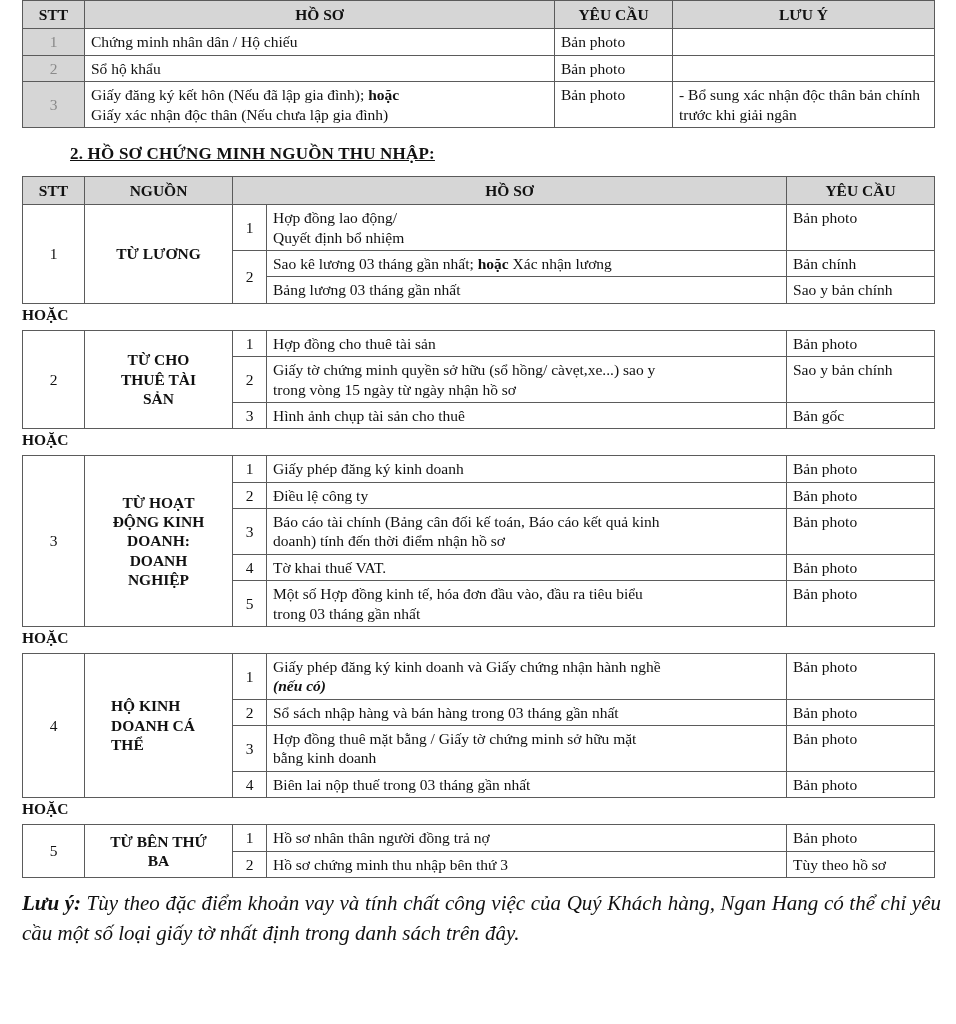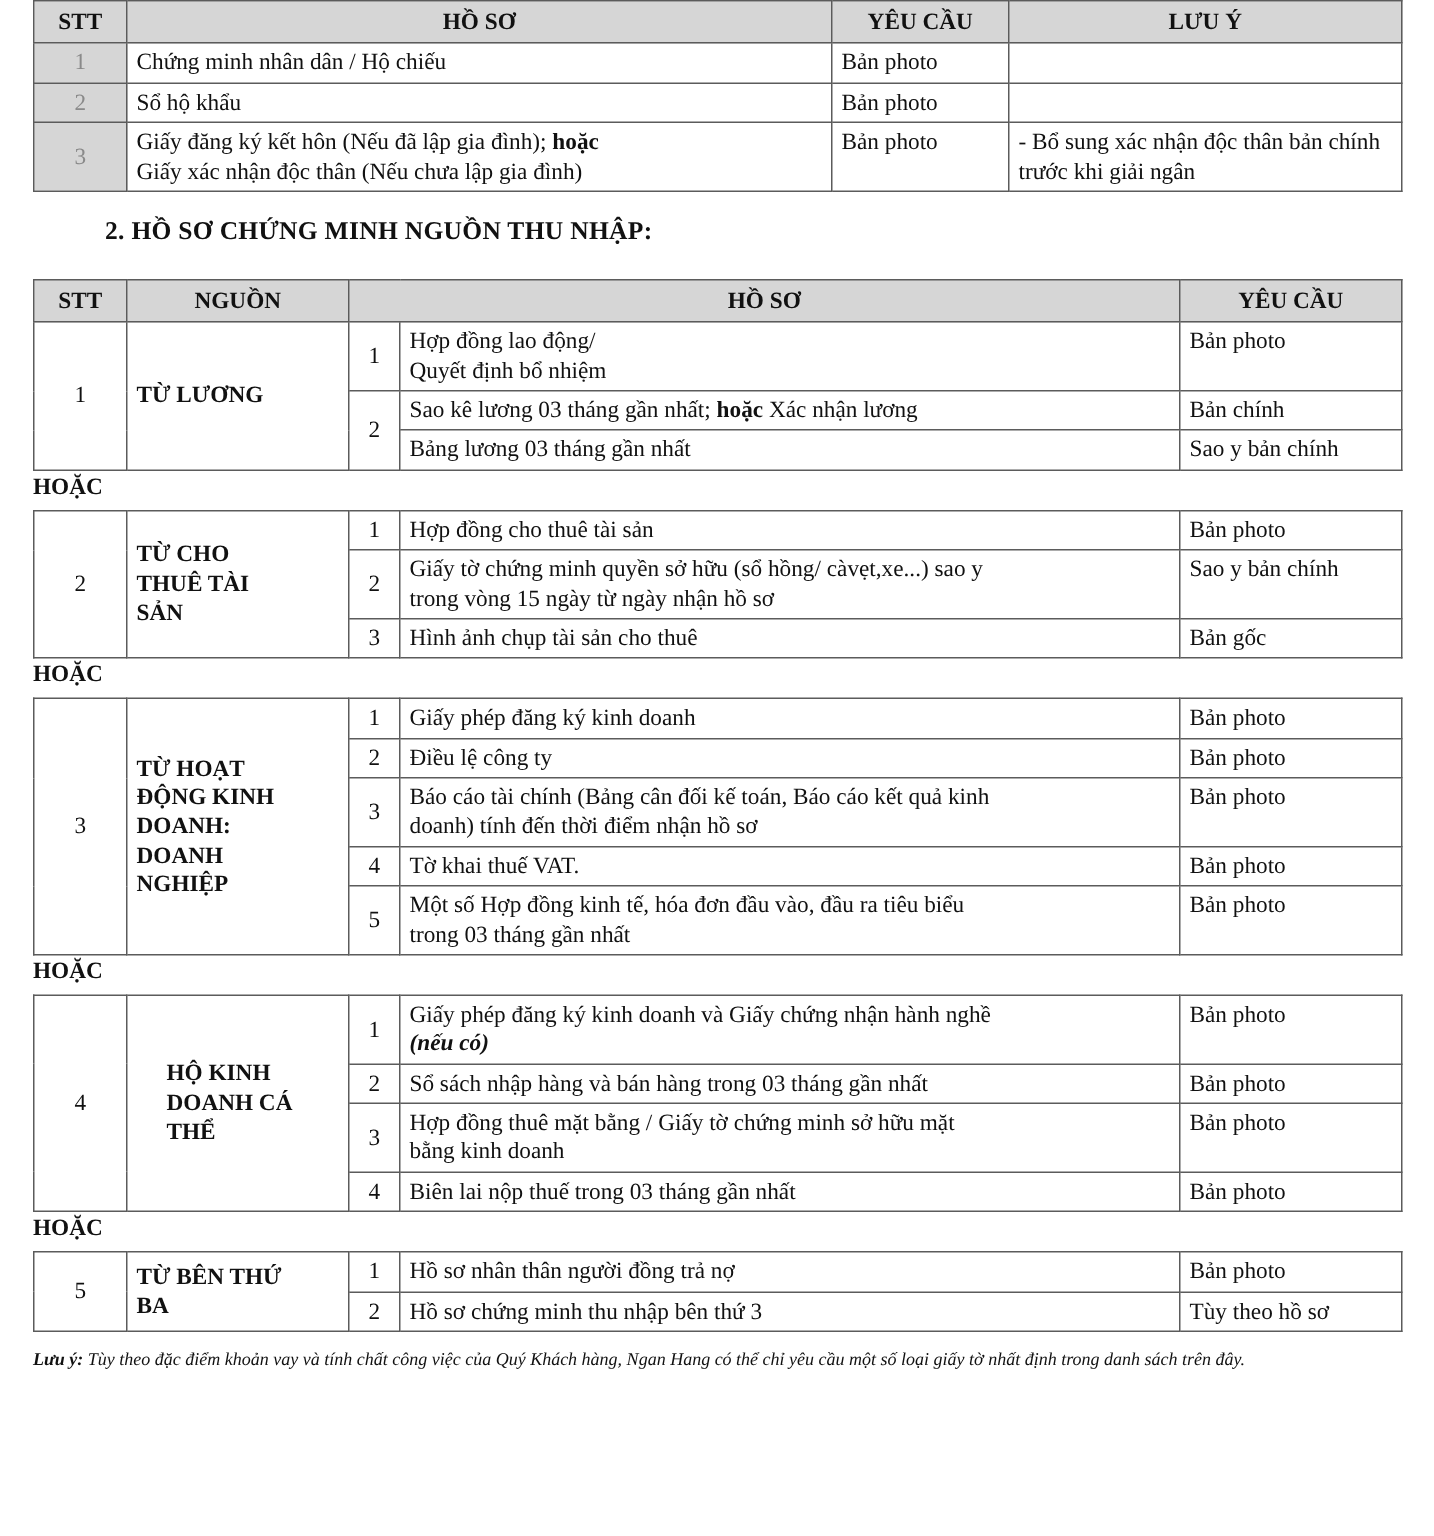--- a/index.html
+++ b/index.html
@@ -17,21 +17,21 @@
     padding:0;
     box-sizing:border-box;
   }
   .sec-title{
     font-family:"Liberation Serif", serif;
     font-weight:bold;
     font-size:17px;
     letter-spacing:.2px;
     margin:14px 0 8px 70px;
   }
-  .sec-title.s2{margin-top:16px;margin-bottom:22px;}
+  .sec-title.s2{margin-top:16px;margin-bottom:12px;text-decoration:underline;}
   table{
     border-collapse:collapse;
     table-layout:fixed;
     font-size:15.5px;
   }
   td,th{
     border:1px solid #5b5b5b;
     padding:3px 6px;
     vertical-align:top;
     line-height:1.25;
@@ -69,30 +69,30 @@
   }
 
   
   .t2{width:912px;margin:0 0 0 22px;}
   .t2 col.c1{width:62px;}
   .t2 col.c2{width:148px;}
   .t2 col.c3{width:34px;}
   .t2 col.c4{width:520px;}
   .t2 col.c5{width:148px;}
   .t2 td.num{text-align:center;vertical-align:middle;}
-  .t2 td.src{vertical-align:middle;font-weight:bold;}
+  .t2 td.src{text-align:center;vertical-align:middle;font-weight:bold;}
   .hoac{
     font-weight:bold;
     font-size:15.5px;
     margin:2px 0 6px 22px;
     font-family:"Liberation Serif", serif;
   }
   .note{
     margin:10px 15px 10px 22px;
-    font-size:12px;
+    font-size:21px;
     font-style:italic;
     line-height:1.45;
     text-align:justify;
   }
   .note .lbl{font-weight:bold;}
   .spread{
     display:flex;
     justify-content:space-between;
   }
 </style>

